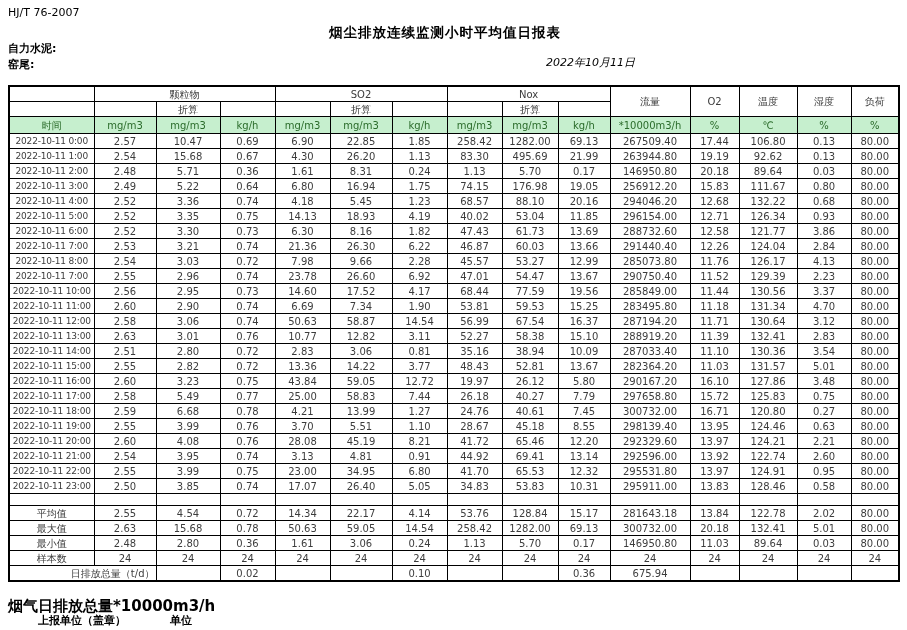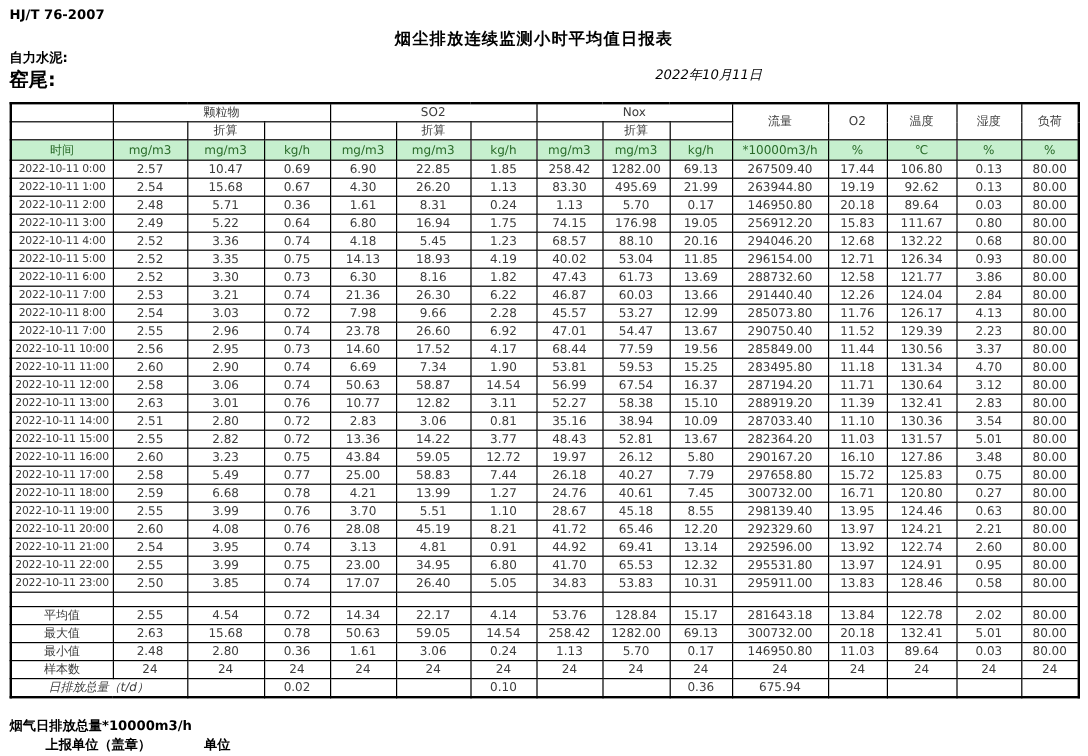--- a/index.html
+++ b/index.html
@@ -7,24 +7,24 @@
     --green-text:#2a6b2a;
     --grid:#000000;
     --text:#3c3c3c;
   }
   html,body{margin:0;padding:0;}
   body{
     width:907px;height:630px;position:relative;background:#ffffff;
     font-family:"DejaVu Sans","Liberation Sans",sans-serif;color:#000;
     overflow:hidden;
   }
-  .std-code{position:absolute;left:8px;top:6px;font-size:11px;font-weight:bold;text-align:center;}
+  .std-code{position:absolute;left:8px;top:6px;font-size:11px;font-weight:normal;text-align:center;}
   .report-title{position:absolute;left:0;top:24px;width:890px;text-align:center;font-size:13.5px;font-weight:bold;letter-spacing:1px;}
   .company{position:absolute;left:8px;top:41px;font-size:11px;font-weight:bold;}
-  .kiln{position:absolute;left:8px;top:57px;font-size:16px;font-weight:bold;}
+  .kiln{position:absolute;left:8px;top:57px;font-size:11px;font-weight:bold;}
   .report-date{position:absolute;left:546px;top:55px;font-size:11px;font-style:italic;}
   table.report{
     position:absolute;left:8px;top:85px;width:890px;
     border-collapse:collapse;table-layout:fixed;
     font-size:10px;
     border:2px solid var(--grid);
   }
   table.report td{
     border:1px solid var(--grid);
     text-align:center;vertical-align:middle;
@@ -33,22 +33,22 @@
     color:var(--text);
   }
   thead td{color:#000;}
   tr.group-row td, tr.sub-row td{height:14px;}
   tr.units-row td{
     height:16px;background:var(--green-bg);color:var(--green-text);
   }
   td.time-cell{font-size:9px;letter-spacing:-0.2px;}
   tr.spacer-row td{height:11px;}
   tr.summary-row td.row-label{color:var(--text);}
-  tr.total-row td.row-label{text-align:center;padding-left:0;font-style:italic;}
-  .footer-note{position:absolute;left:8px;top:597px;font-size:11px;font-weight:bold;}
+  tr.total-row td.row-label{text-align:right;padding-left:0;}
+  .footer-note{position:absolute;left:8px;top:597px;font-size:15px;font-weight:bold;}
   .footer-report-unit{position:absolute;left:8px;top:613px;font-size:11px;font-weight:bold;margin-left:30px;}
   .footer-unit{position:absolute;left:170px;top:613px;font-size:11px;font-weight:bold;}
 </style>
 </head>
 <body>
 
 <div class="std-code">HJ/T 76-2007</div>
 <div class="report-title">烟尘排放连续监测小时平均值日报表</div>
 <div class="company">自力水泥:</div>
 <div class="kiln">窑尾:</div>

